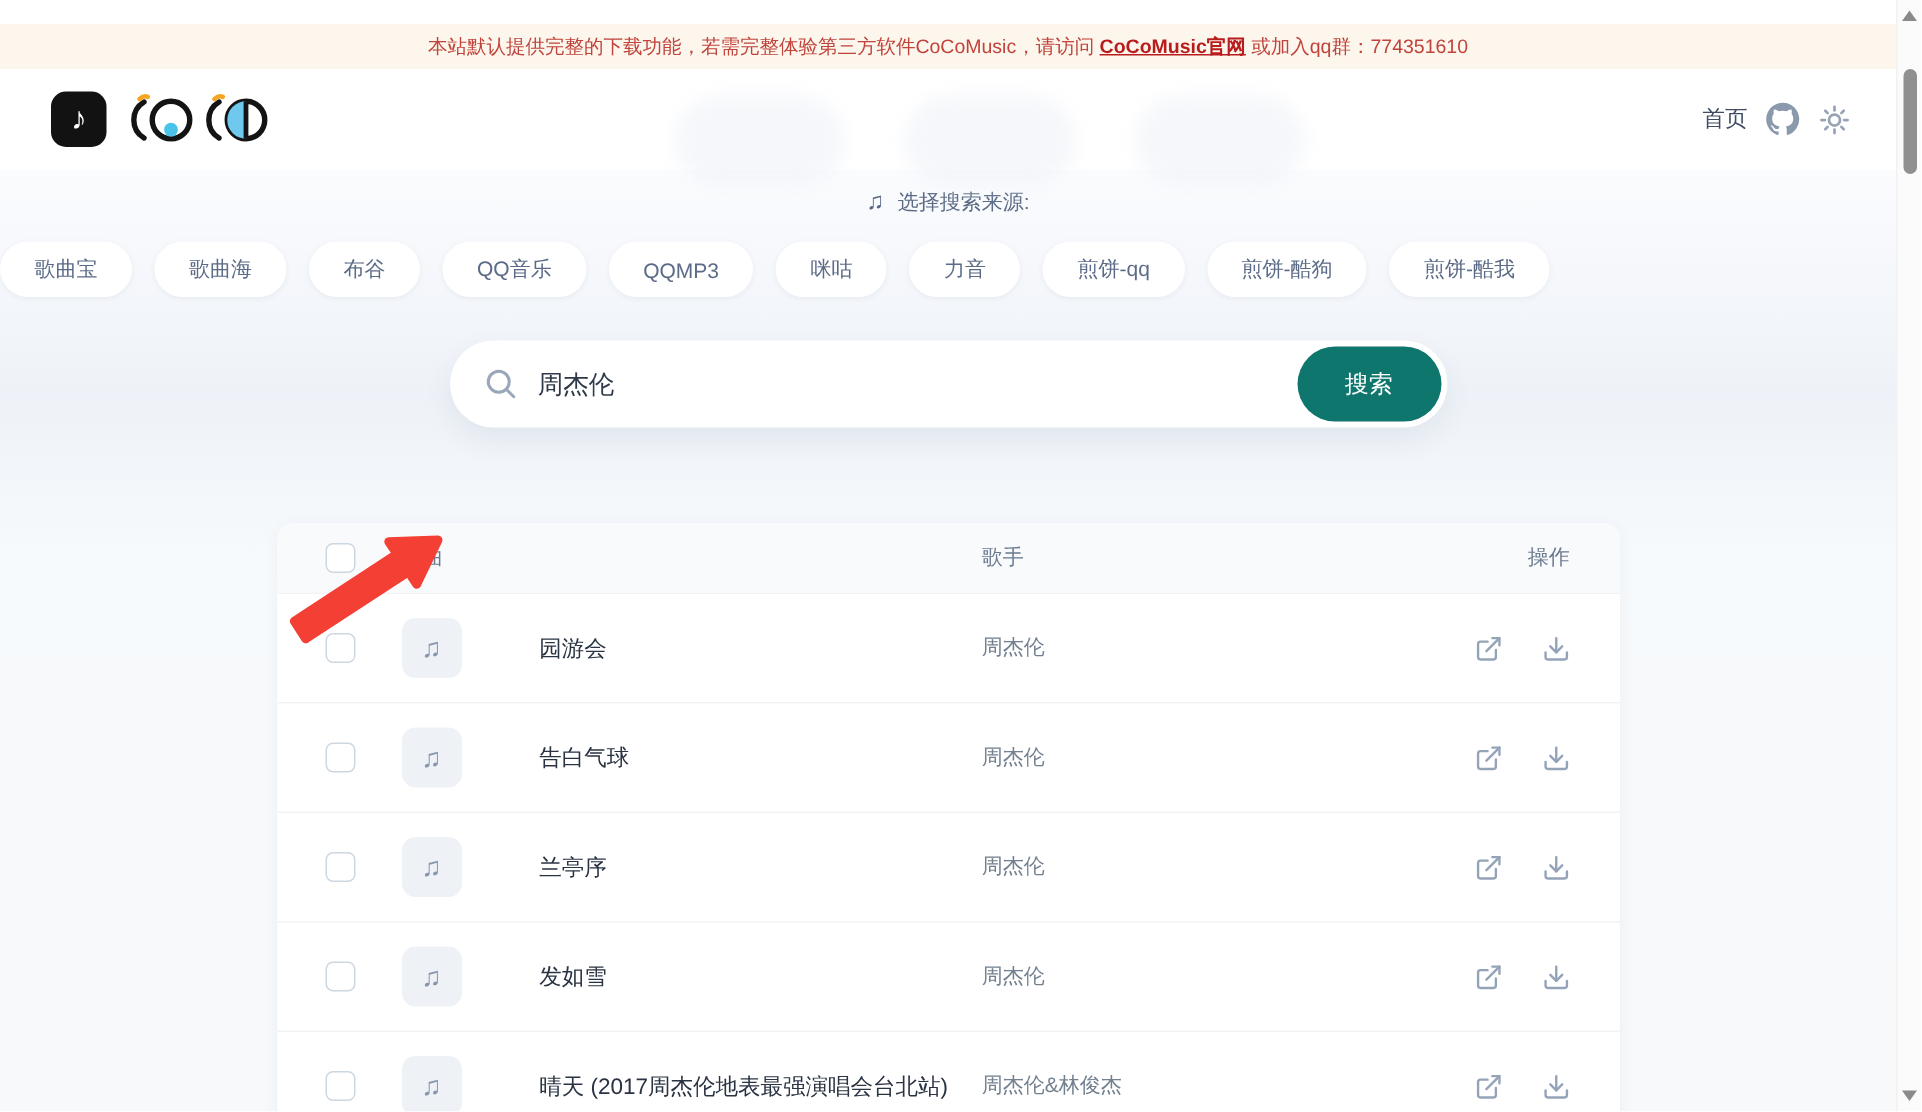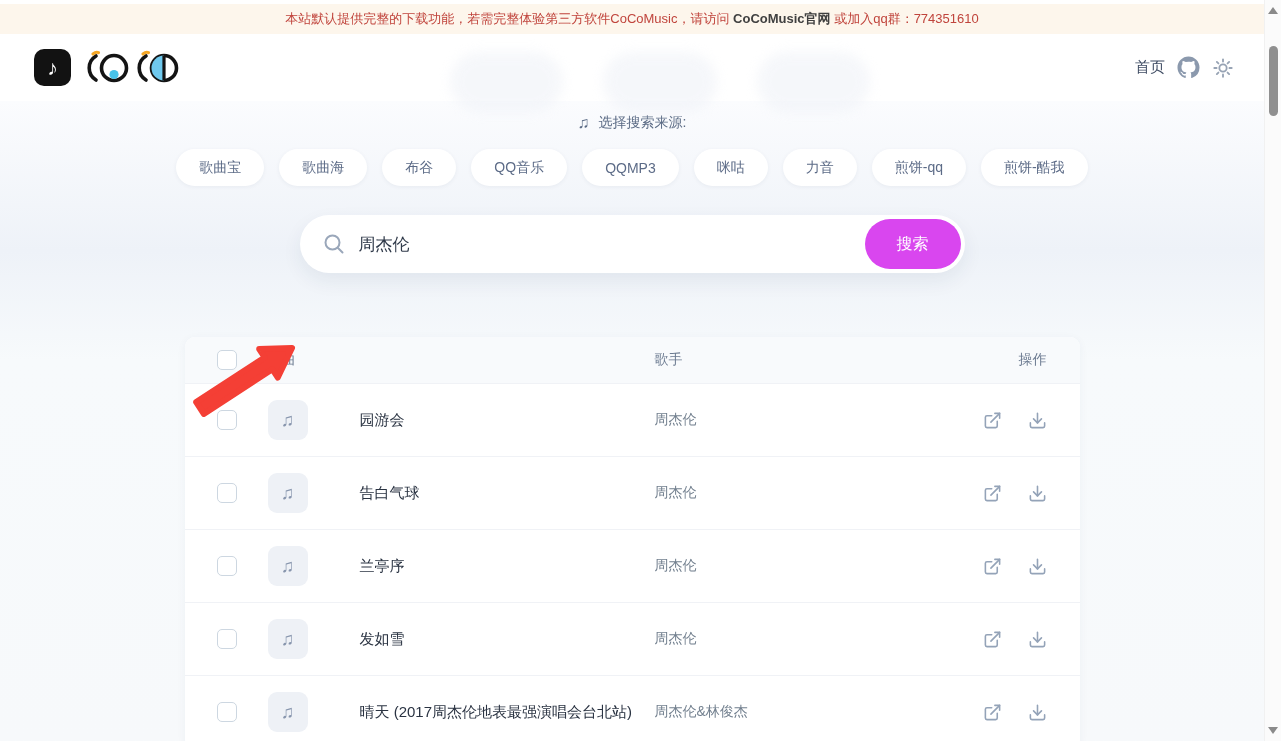--- a/index.html
+++ b/index.html
@@ -1,55 +1,55 @@
 <!DOCTYPE html>
 <html><head>
 <meta charset="utf-8">
 <style>
   * { margin:0; padding:0; box-sizing:border-box; }
   html,body { font-family:"Liberation Sans","DejaVu Sans",sans-serif; }
   .page { position:relative; width:1281px; height:741px; overflow:hidden; background:#fff; }
-  .viewport { position:absolute; left:0; top:4px; width:1264px; height:707px; }
+  .viewport { position:absolute; left:0; top:16px; width:1264px; height:707px; }
 
   
   .banner { height:30px; background:#fdf6ec; color:#c0443c; font-size:13px;
             display:flex; align-items:center; justify-content:center; white-space:pre; }
-  .banner a { color:#404040; font-weight:bold; cursor:pointer; }
+  .banner a { color:#b91c1c; font-weight:bold; text-decoration:underline; cursor:pointer; }
 
   
   .header { position:relative; height:67px; background:#fff; display:flex; align-items:center;
             padding:0 30px 0 34px; z-index:3; }
   .ghost-blobs { position:absolute; left:450px; top:18px; width:420px; height:60px; display:flex; gap:40px;
                  opacity:.55; pointer-events:none; }
   .ghost-blobs span { flex:1; background:#eef1f7; border-radius:40px; filter:blur(6px); }
   .logo-note { width:37px; height:37px; background:#121212; border-radius:10px; color:#fff;
                display:flex; align-items:center; justify-content:center; font-size:21px; }
   .wordmark { margin-left:11px; display:flex; align-items:center; }
   .nav { margin-left:auto; display:flex; align-items:center; gap:12px; }
   .nav-home { font-size:15px; color:#3f4c63; cursor:pointer; }
   .icon-btn { display:flex; align-items:center; cursor:pointer; }
 
   
   .content { position:relative; height:644px;
              background:linear-gradient(180deg,#fbfcfe 0px,#eef2f8 150px,#f7fafc 260px,#f7f9fb 100%); }
   .source-row { display:flex; align-items:center; justify-content:center; gap:9px;
                 padding-top:13px; color:#5b6b85; font-size:14px; }
   .source-note { font-size:16px; color:#5b6b85; }
-  .pills { margin-top:17px; display:flex; justify-content:center; gap:15px; }
+  .pills { margin-top:17px; display:flex; justify-content:flex-start; gap:15px; }
   .pill { height:37px; display:flex; align-items:center; padding:0 23px; border-radius:19px;
           background:#fff; color:#5c6b87; font-size:14px; cursor:pointer;
           box-shadow:0 1px 4px rgba(30,50,90,.06); }
 
   .search-bar { width:665px; height:58px; margin:29px auto 0; background:#fff; border-radius:29px;
                 display:flex; align-items:center; padding-left:23px;
                 box-shadow:0 8px 20px rgba(30,50,90,.07); position:relative; z-index:2; }
   .search-bar input { border:none; outline:none; flex:1; margin-left:14px; font-size:17px;
                       color:#2f3949; background:transparent; font-family:inherit; }
   .search-btn { width:96px; height:50px; margin-right:4px; border:none; border-radius:25px;
-                background:#d946ef; color:#fff; font-size:16px; cursor:pointer; font-family:inherit; }
+                background:#0f766e; color:#fff; font-size:16px; cursor:pointer; font-family:inherit; }
 
   .arrow-annot { position:absolute; left:182px; top:229px; z-index:1; pointer-events:none; }
 
   
   .card { width:895px; margin:64px auto 0; background:#fff; border-radius:10px;
           box-shadow:0 2px 10px rgba(30,50,90,.05); overflow:hidden; }
   .trow { display:flex; align-items:center; padding:0 33px 0 32px; }
   .thead { height:46px; background:#f8fafc; color:#6b7a90; font-size:14px; }
   .row { height:73px; border-top:1px solid #f0f2f6; background:#fff; }
   .cb { width:20px; height:20px; border:1.5px solid #cdd7e1; border-radius:5px; background:#fff;
@@ -139,20 +139,21 @@
 
       <div class="pills">
         <div class="pill">歌曲宝</div>
         <div class="pill">歌曲海</div>
         <div class="pill">布谷</div>
         <div class="pill">QQ音乐</div>
         <div class="pill">QQMP3</div>
         <div class="pill">咪咕</div>
         <div class="pill">力音</div>
         <div class="pill">煎饼-qq</div>
+        <div class="pill">煎饼-酷狗</div>
         <div class="pill">煎饼-酷我</div>
       </div>
 
       <div class="search-bar">
         <svg width="22" height="22" viewBox="0 0 22 22" fill="none" stroke="#9aa7ba" stroke-width="2" stroke-linecap="round">
           <circle cx="9.5" cy="9.5" r="7"></circle>
           <line x1="15" y1="15" x2="19.5" y2="19.5"></line>
         </svg>
         <input type="text" value="周杰伦" style="">
         <button class="search-btn">搜索</button>

